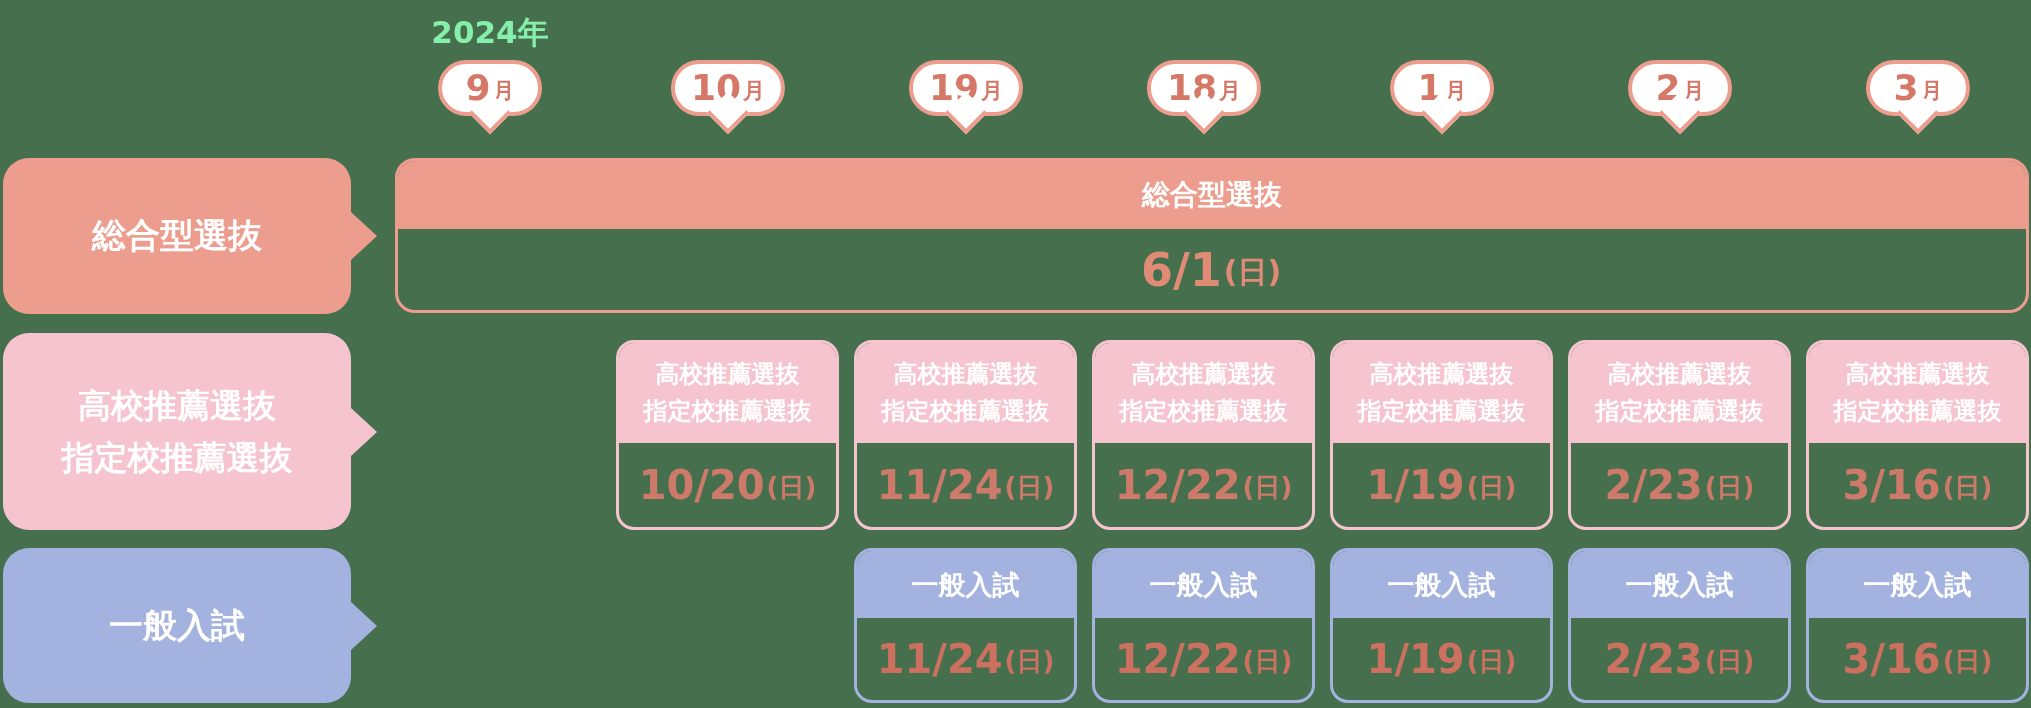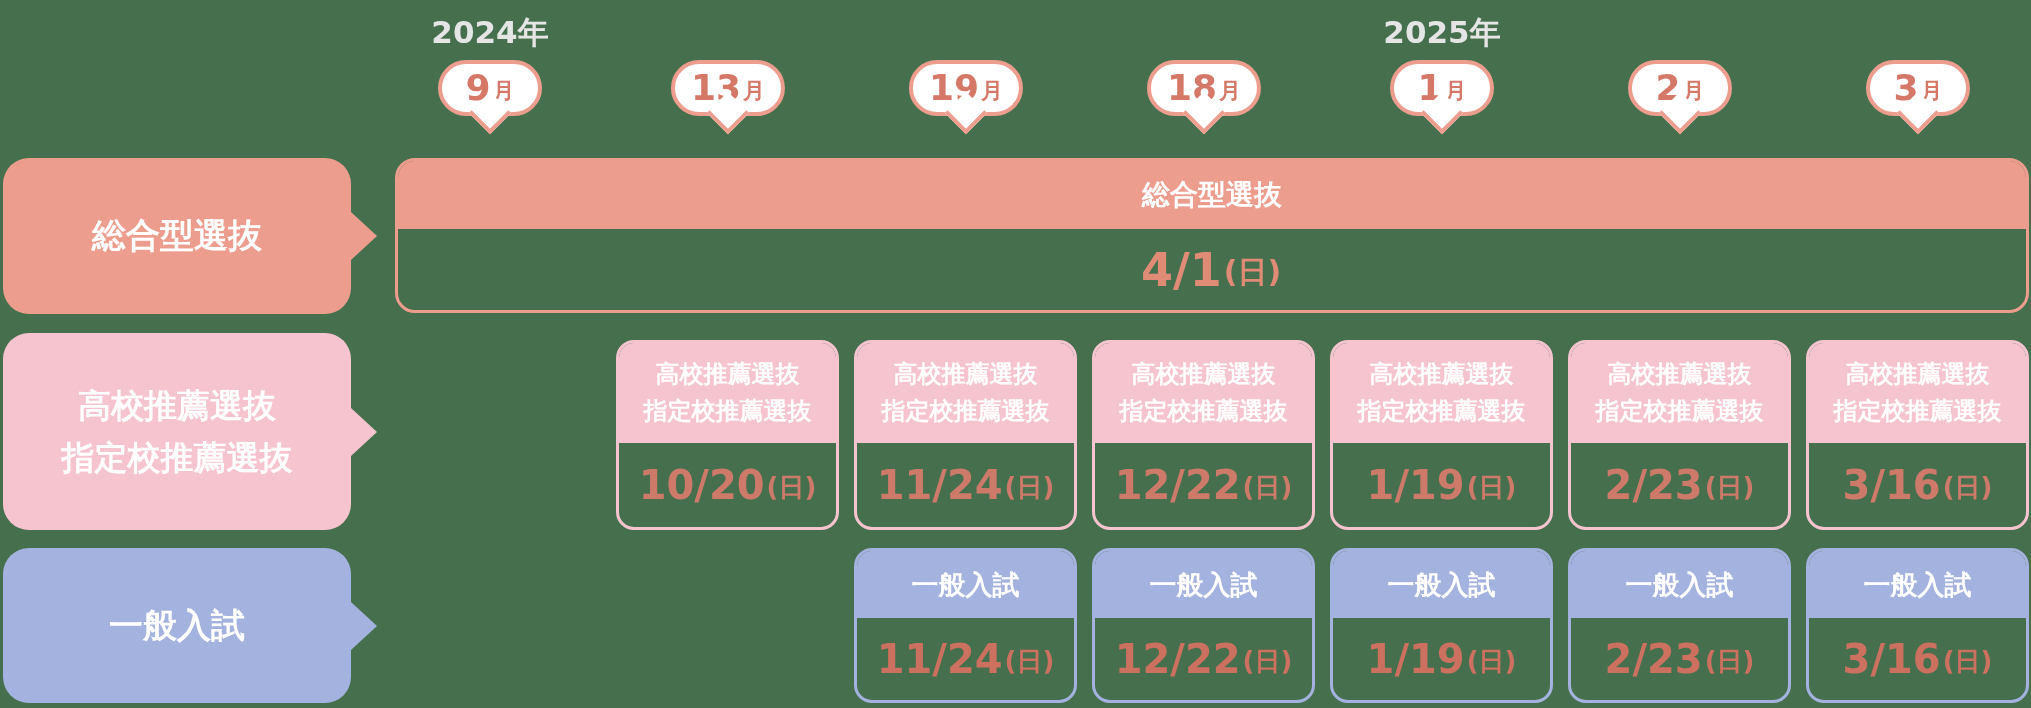--- a/index.html
+++ b/index.html
@@ -2,21 +2,21 @@
 <html><head>
 <meta charset="utf-8">
 <style>
   html,body{margin:0;padding:0;background:#46704D;}
   .stage{
     position:relative;width:2031px;height:708px;background:#46704D;
     font-family:"DejaVu Sans",sans-serif;font-weight:bold;overflow:hidden;
   }
   
   .year{position:absolute;top:12px;width:240px;margin-left:-120px;text-align:center;
-        color:#e5e5e5;font-size:31px;}
+        color:#86efac;font-size:31px;}
   .bubble{position:absolute;top:60px;height:56px;min-width:104px;padding:0 16px;
           box-sizing:border-box;transform:translateX(-50%);
           background:#fff;border:4px solid #EC9D8E;border-radius:30px;
           display:flex;align-items:center;justify-content:center;
           color:#D67868;white-space:nowrap;}
   .bubble .mnum{font-size:36px;line-height:1;}
   .bubble .msuf{font-size:22px;line-height:1;margin-left:2px;margin-top:6px;}
   .bubble .tail{position:absolute;bottom:-16px;left:50%;width:26px;height:26px;background:#fff;
           border-right:4px solid #EC9D8E;border-bottom:4px solid #EC9D8E;
           transform:translateX(-50%) rotate(45deg);}
@@ -54,29 +54,28 @@
   .card.blue .cdate{height:82px;color:#CC7060;}
   .cdate .d-big{font-size:40px;}
   .cdate .d-small{font-size:26px;margin:5px 0 0 2px;}
 </style>
 </head>
 <body>
 
 <div class="stage">
 
   <div class="year" style="left:490px">2024年</div>
-  <div class="year" style="left:1442px">2025年</div>
 
   <div class="bubble" style="left:490px">
     <span class="mnum">9</span>
       <span class="msuf">月</span>
     <span class="tail"></span>
   </div>
   <div class="bubble" style="left:728px">
-    <span class="mnum">13</span>
+    <span class="mnum">10</span>
       <span class="msuf">月</span>
     <span class="tail"></span>
   </div>
   <div class="bubble" style="left:966px">
     <span class="mnum">19</span>
       <span class="msuf">月</span>
     <span class="tail"></span>
   </div>
   <div class="bubble" style="left:1204px">
     <span class="mnum">18</span>
@@ -99,21 +98,21 @@
     <span class="tail"></span>
   </div>
 
   <div class="rowlabel sogo-label">
     <span>総合型選抜</span>
     <span class="arrow"></span>
   </div>
   <div class="bar">
     <div class="bar-header">総合型選抜</div>
     <div class="bar-date">
-      <span class="d-big">4/1</span>
+      <span class="d-big">6/1</span>
       <span class="d-small">(日)</span>
     </div>
   </div>
 
   <div class="rowlabel suisen-label">
     <span>高校推薦選抜</span>
     <span>指定校推薦選抜</span>
     <span class="arrow"></span>
   </div>
 

